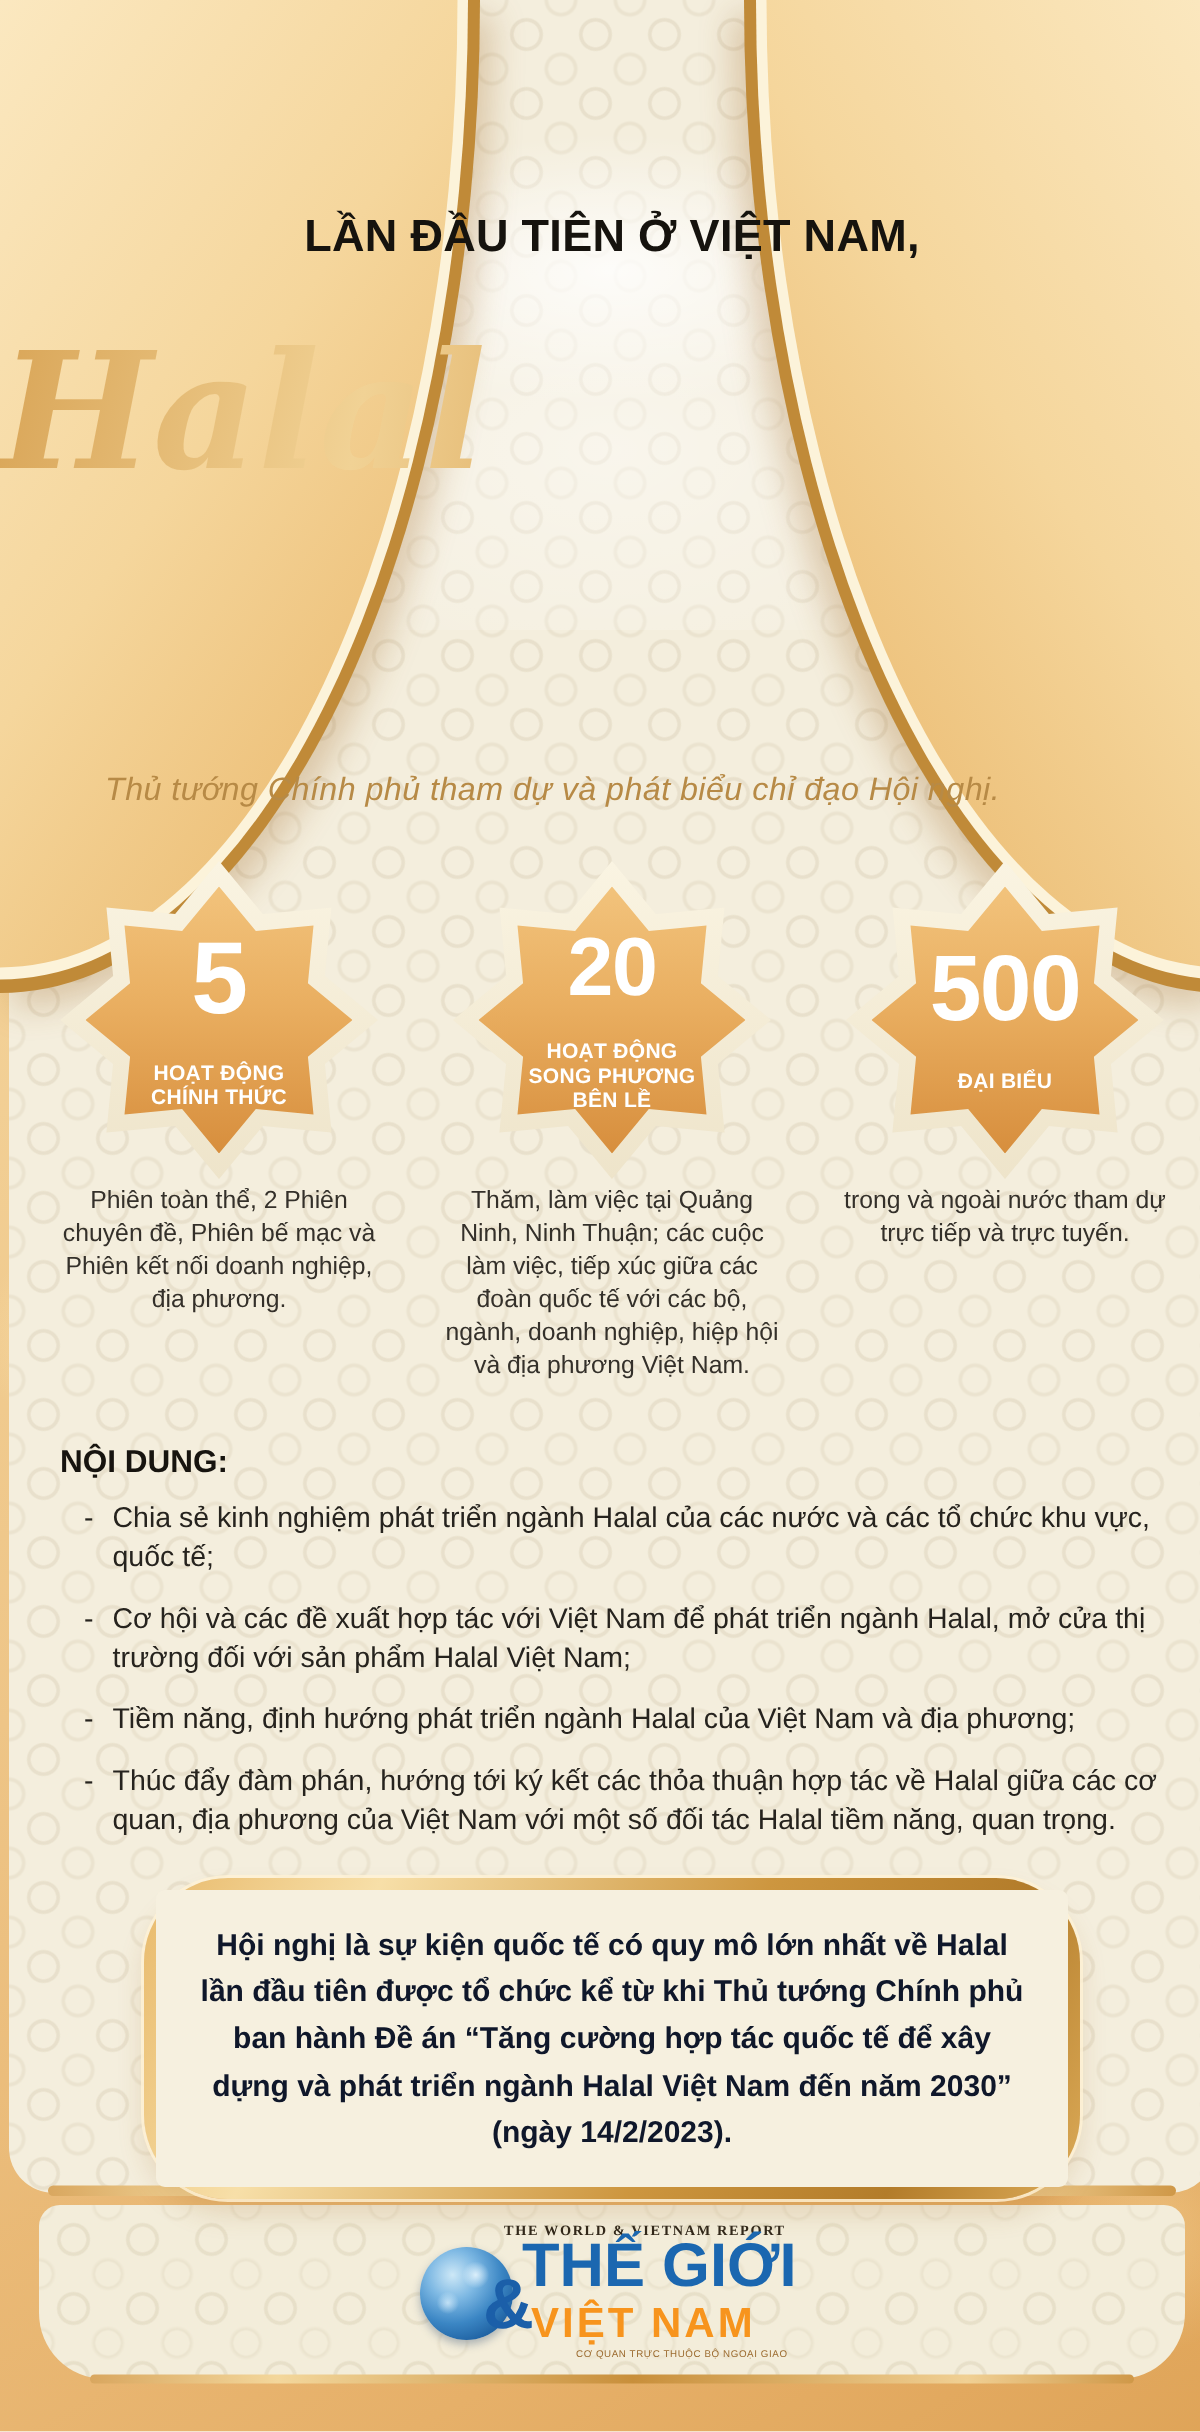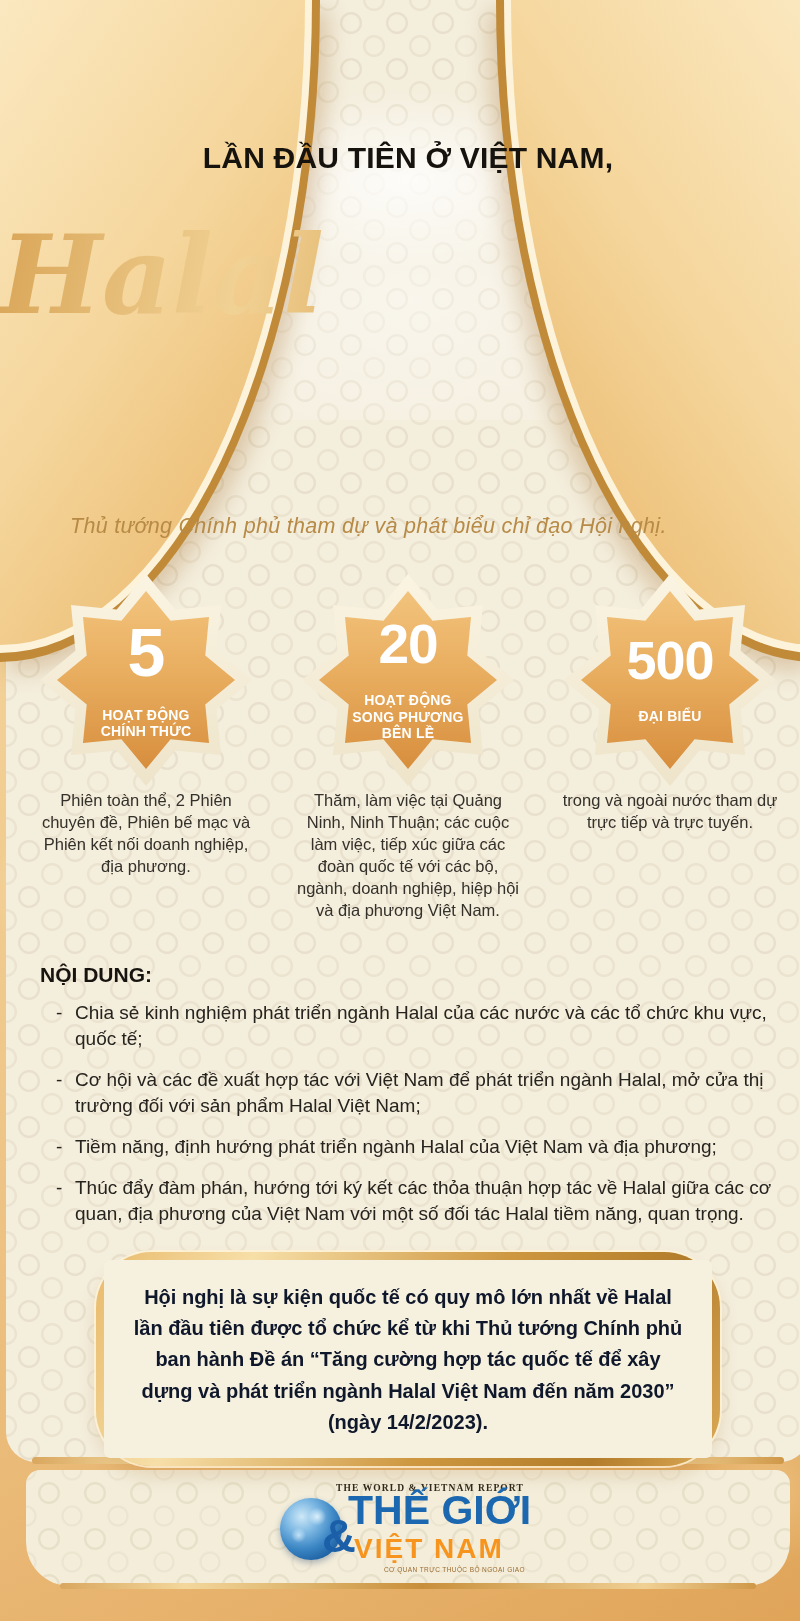--- a/index.html
+++ b/index.html
@@ -53,21 +53,21 @@
   
   .stats-row{position:absolute;left:40px;right:40px;top:574px;z-index:5;display:flex;justify-content:space-between;}
   .star-outer{position:relative;width:212px;height:212px;
     background:linear-gradient(180deg,#faf4e2,#eee4ca);
     clip-path:polygon(50% 0%,63.8% 16.7%,85.4% 14.6%,83.3% 36.2%,100% 50%,83.3% 63.8%,85.4% 85.4%,63.8% 83.3%,50% 100%,36.2% 83.3%,14.6% 85.4%,16.7% 63.8%,0% 50%,16.7% 36.2%,14.6% 14.6%,36.2% 16.7%);
     filter:drop-shadow(0 12px 10px rgba(150,95,25,.30));}
   .star-inner{position:absolute;inset:17px;
     background:linear-gradient(180deg,#f2c37c 0%,#e9ae60 45%,#d78e3d 100%);
     clip-path:polygon(50% 0%,63.8% 16.7%,85.4% 14.6%,83.3% 36.2%,100% 50%,83.3% 63.8%,85.4% 85.4%,63.8% 83.3%,50% 100%,36.2% 83.3%,14.6% 85.4%,16.7% 63.8%,0% 50%,16.7% 36.2%,14.6% 14.6%,36.2% 16.7%);
     display:flex;flex-direction:column;align-items:center;justify-content:center;text-align:center;color:#fff;}
-  .stat-value{font-weight:bold;font-size:54px;line-height:.95;letter-spacing:-1px;}
+  .stat-value{font-weight:bold;font-size:62px;line-height:.95;letter-spacing:-1px;}
   .badge-1 .stat-value{font-size:68px;}
   .badge-2 .stat-value{font-size:55px;}
   .stat-label{margin-top:22px;font-weight:bold;font-size:14px;line-height:1.18;letter-spacing:.2px;}
   .desc-row{position:absolute;left:34px;right:34px;top:790px;z-index:5;display:flex;justify-content:space-between;}
   .desc{width:224px;text-align:center;font-size:16.5px;line-height:1.33;color:#34302a;}
   
   .content-heading{position:absolute;left:40px;top:963px;z-index:5;font-weight:bold;font-size:21px;color:#17140f;}
   .bullets{position:absolute;left:56px;right:44px;top:1000px;z-index:5;margin:0;padding:0;list-style:none;
     font-size:19px;line-height:1.37;color:#26231e;}
   .bullets li{display:flex;gap:11px;margin-bottom:15px;}

